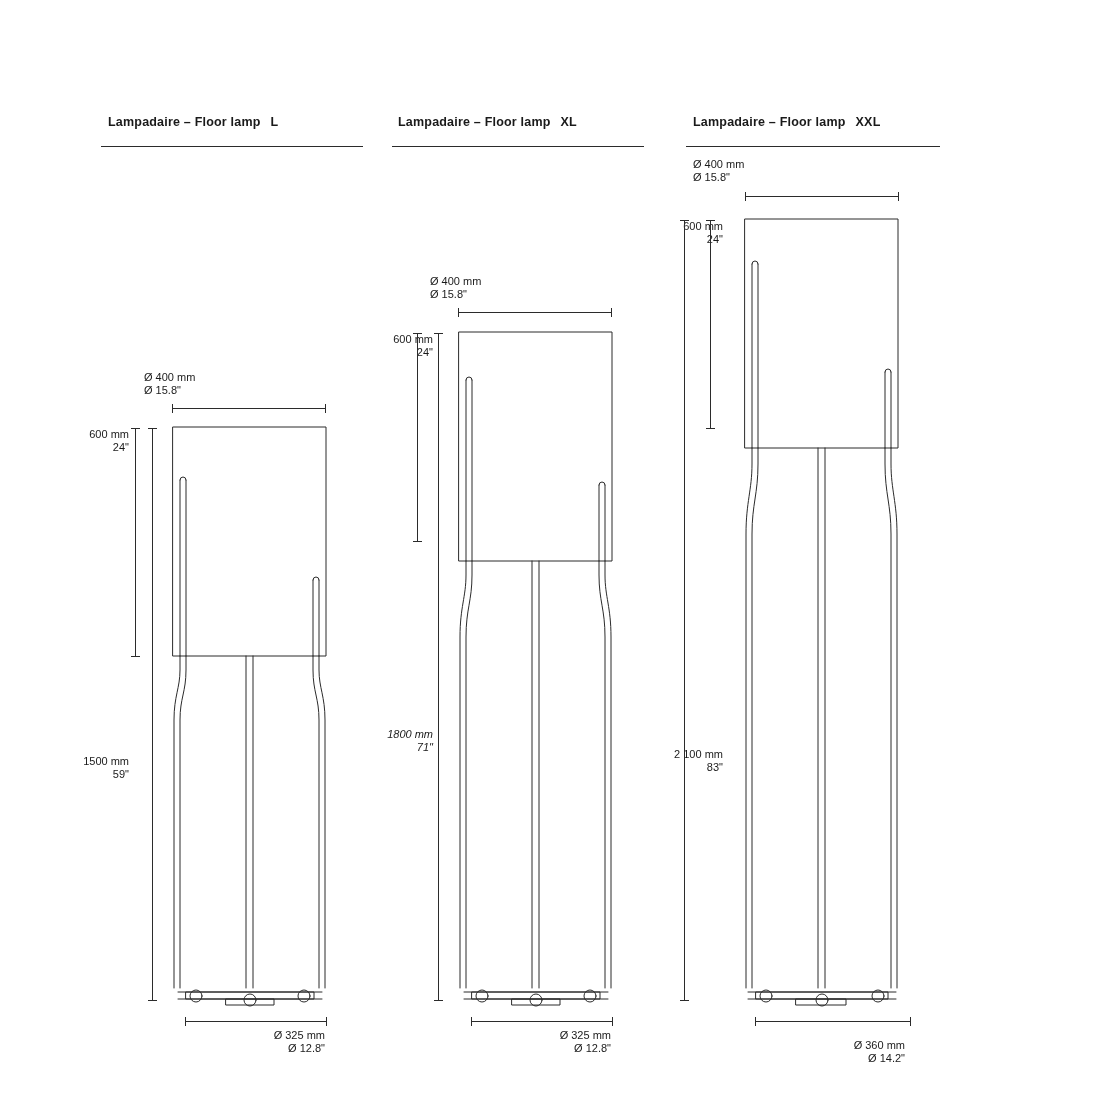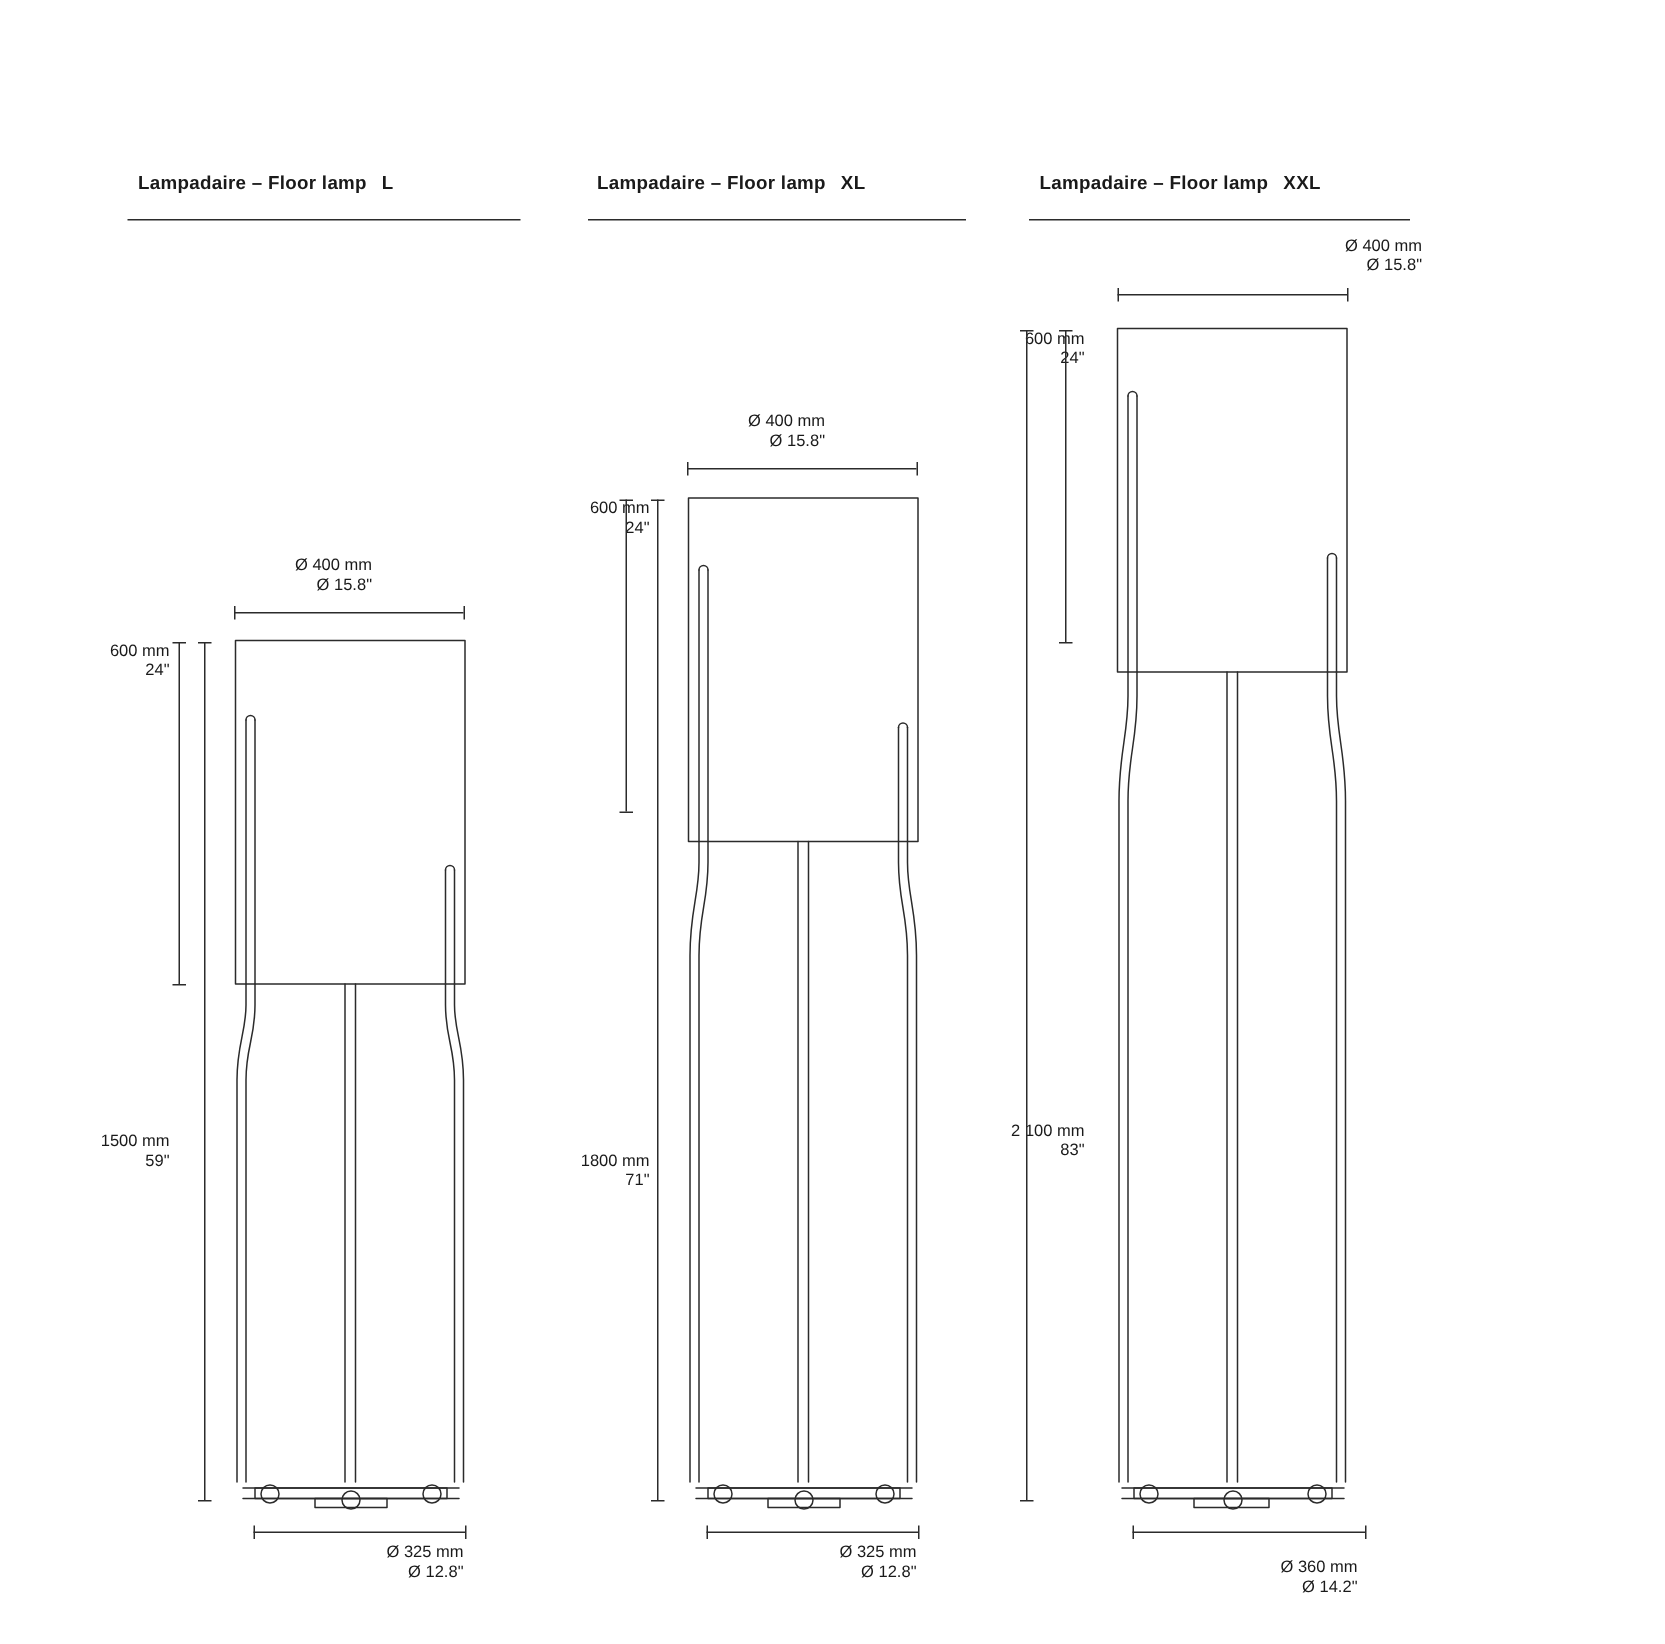--- a/index.html
+++ b/index.html
@@ -30,21 +30,21 @@
 
   .dim-label{
     position:absolute;
     font-size:11px;
     line-height:13px;
     white-space:nowrap;
     color:#1a1a1a;
     text-align:right;
   }
   .dim-label.right{ text-align:right; }
-  .dim-label.center{ text-align:right; }
+  .dim-label.center{ text-align:left; }
 
   .hline{position:absolute;border-top:1px solid #2b2b2b;height:0;}
   .vline{position:absolute;border-left:1px solid #2b2b2b;width:0;}
   .tick-v{position:absolute;border-left:1px solid #2b2b2b;width:0;height:9px;}
   .tick-h{position:absolute;border-top:1px solid #2b2b2b;height:0;width:9px;}
 
   svg.lampsvg{position:absolute;overflow:visible;}
   svg.lampsvg *{
     fill:none;
     stroke:#2b2b2b;
@@ -53,21 +53,21 @@
     stroke-linejoin:round;
     vector-effect:non-scaling-stroke;
   }
   svg.lampsvg .fillwhite{ fill:#ffffff; }
 </style>
 </head>
 <body>
 
 <div id="sheet">
 
-  <div class="col" style="left:0;width:370px;">
+  <div class="col" style="left:16px;width:370px;">
 
     <div class="col-title" style="left:92px;top:115px;">
       <span>Lampadaire – Floor lamp</span><span class="size">L</span>
     </div>
     <div class="title-rule" style="left:85px;top:146px;width:262px;"></div>
 
     <div class="dim-label center" style="left:128px;top:371px;width:120px;">
       <div>Ø 400 mm</div>
       <div>Ø 15.8"</div>
     </div>
@@ -148,21 +148,21 @@
     <div class="tick-v" style="left:241px;top:308px;"></div>
 
     <div class="dim-label right" style="left:-15px;top:333px;width:78px;">
       <div>600 mm</div>
       <div>24"</div>
     </div>
     <div class="vline" style="left:47px;top:333px;height:208px;"></div>
     <div class="tick-h" style="left:43px;top:333px;"></div>
     <div class="tick-h" style="left:43px;top:541px;"></div>
 
-    <div class="dim-label right" style="left:-20px;top:768px;width:83px;">
+    <div class="dim-label right" style="left:-20px;top:728px;width:83px;font-style:italic;">
       <div>1800 mm</div>
       <div>71"</div>
     </div>
     <div class="vline" style="left:68px;top:333px;height:667px;"></div>
     <div class="tick-h" style="left:64px;top:333px;"></div>
     <div class="tick-h" style="left:64px;top:1000px;"></div>
 
     <div class="hline" style="left:101px;top:1021px;width:141px;"></div>
     <div class="tick-v" style="left:101px;top:1017px;"></div>
     <div class="tick-v" style="left:242px;top:1017px;"></div>

